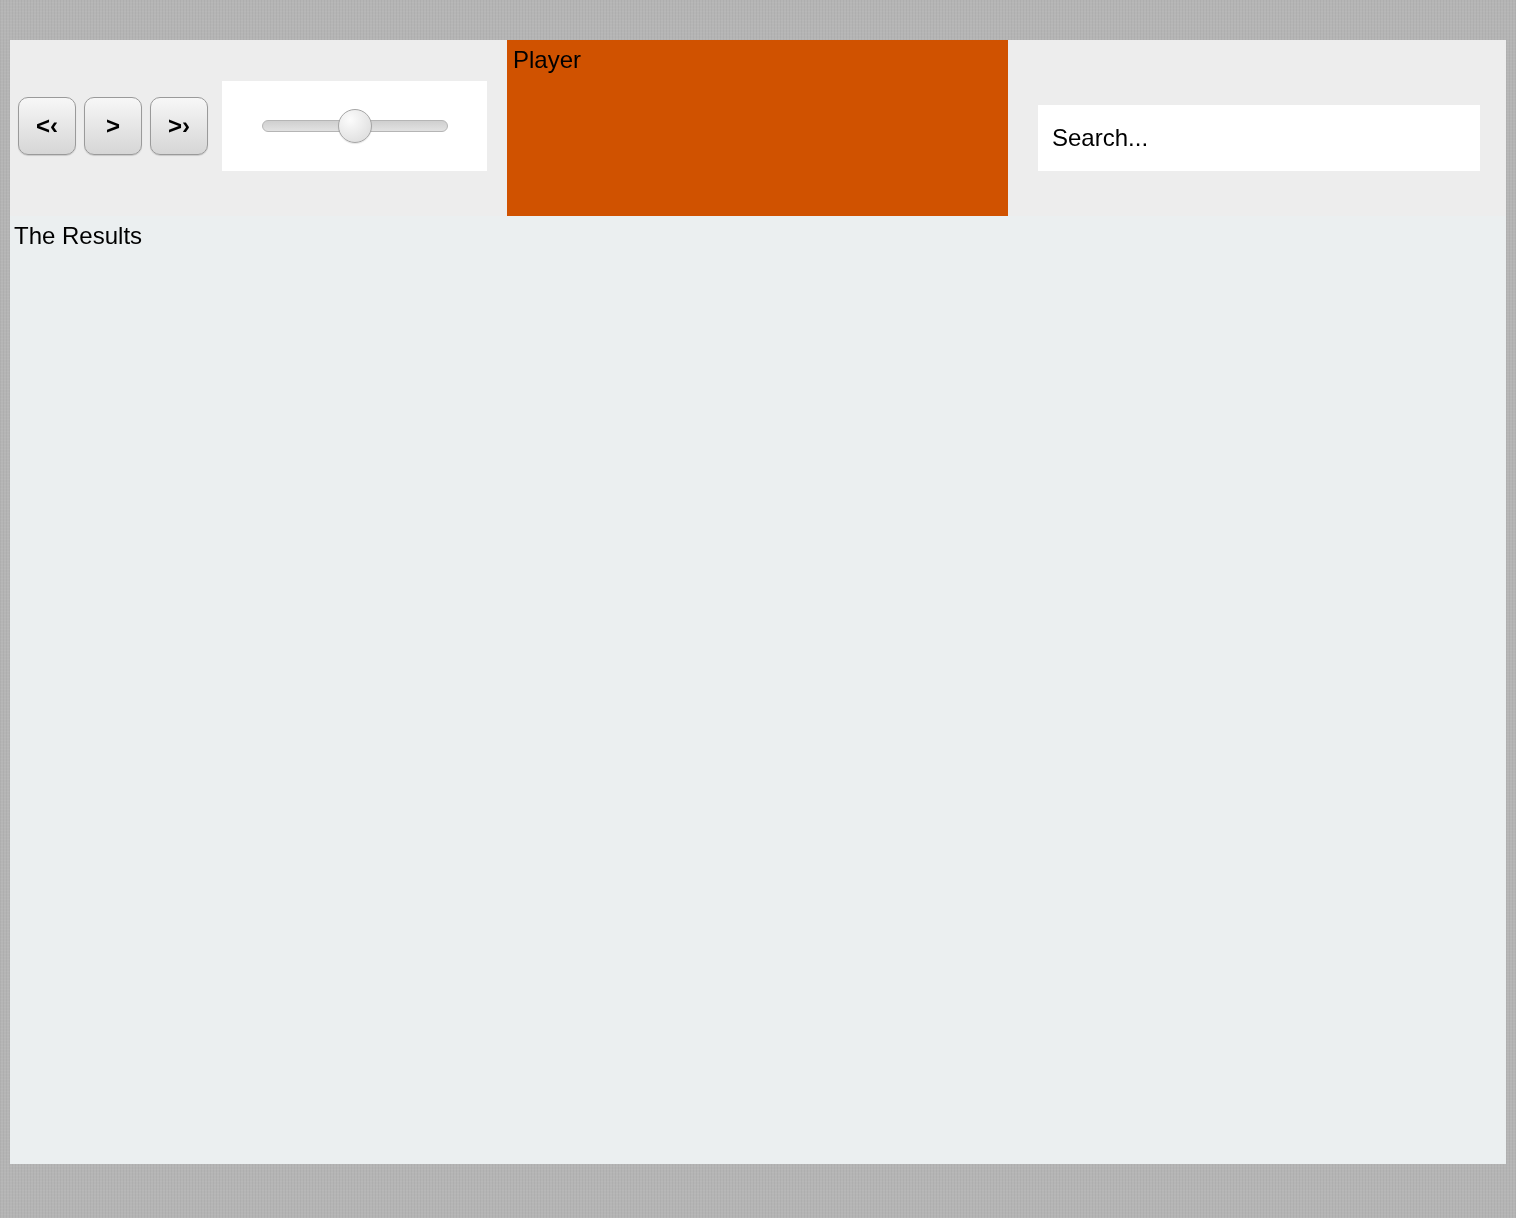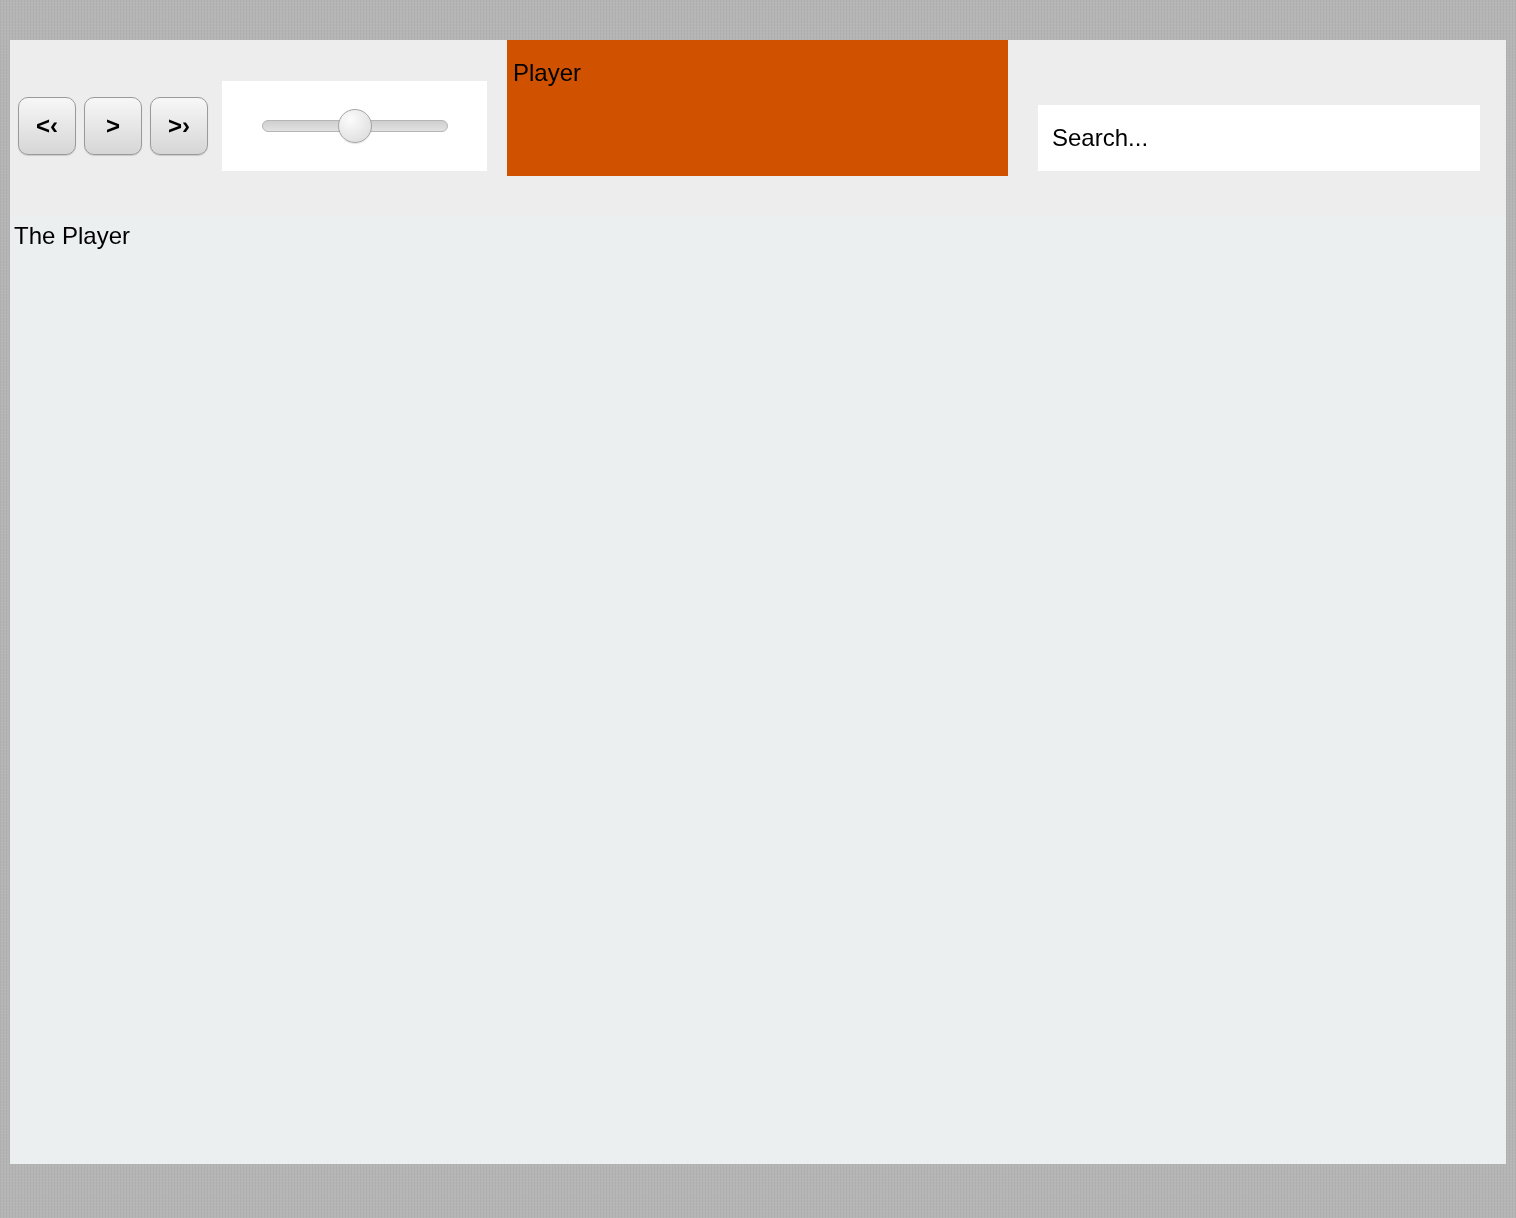--- a/index.html
+++ b/index.html
@@ -81,24 +81,24 @@
       height: 34px;
       border: 1px solid #a5a5a5;
       border-radius: 50%;
       background: radial-gradient(circle at 35% 30%, #fcfcfc, #d8d8d8);
       transform: translate(-50%, -50%);
       box-shadow: 0 1px 1px rgba(0,0,0,0.1);
     }
 
     .player-cell {
       flex: 0 0 501px;
-      height: 136px;
+      height: 176px;
       background: #d05200;
       color: #000;
-      padding: 19px 6px;
+      padding: 6px 6px;
     }
 
     .search-cell {
       flex: 1 1 auto;
       padding: 53px 26px 0 30px;
       margin-top: 12px;
     }
     .search-input {
       width: 100%;
       height: 66px;
@@ -146,16 +146,16 @@
       <span>Player</span>
     </div>
 
     <div class="search-cell">
       <input class="search-input" type="text" placeholder="Search..." style="">
     </div>
 
   </div>
 
   <div class="results">
-    <span>The Player</span>
+    <span>The Results</span>
   </div>
 
 </div>
 
 </body></html>

